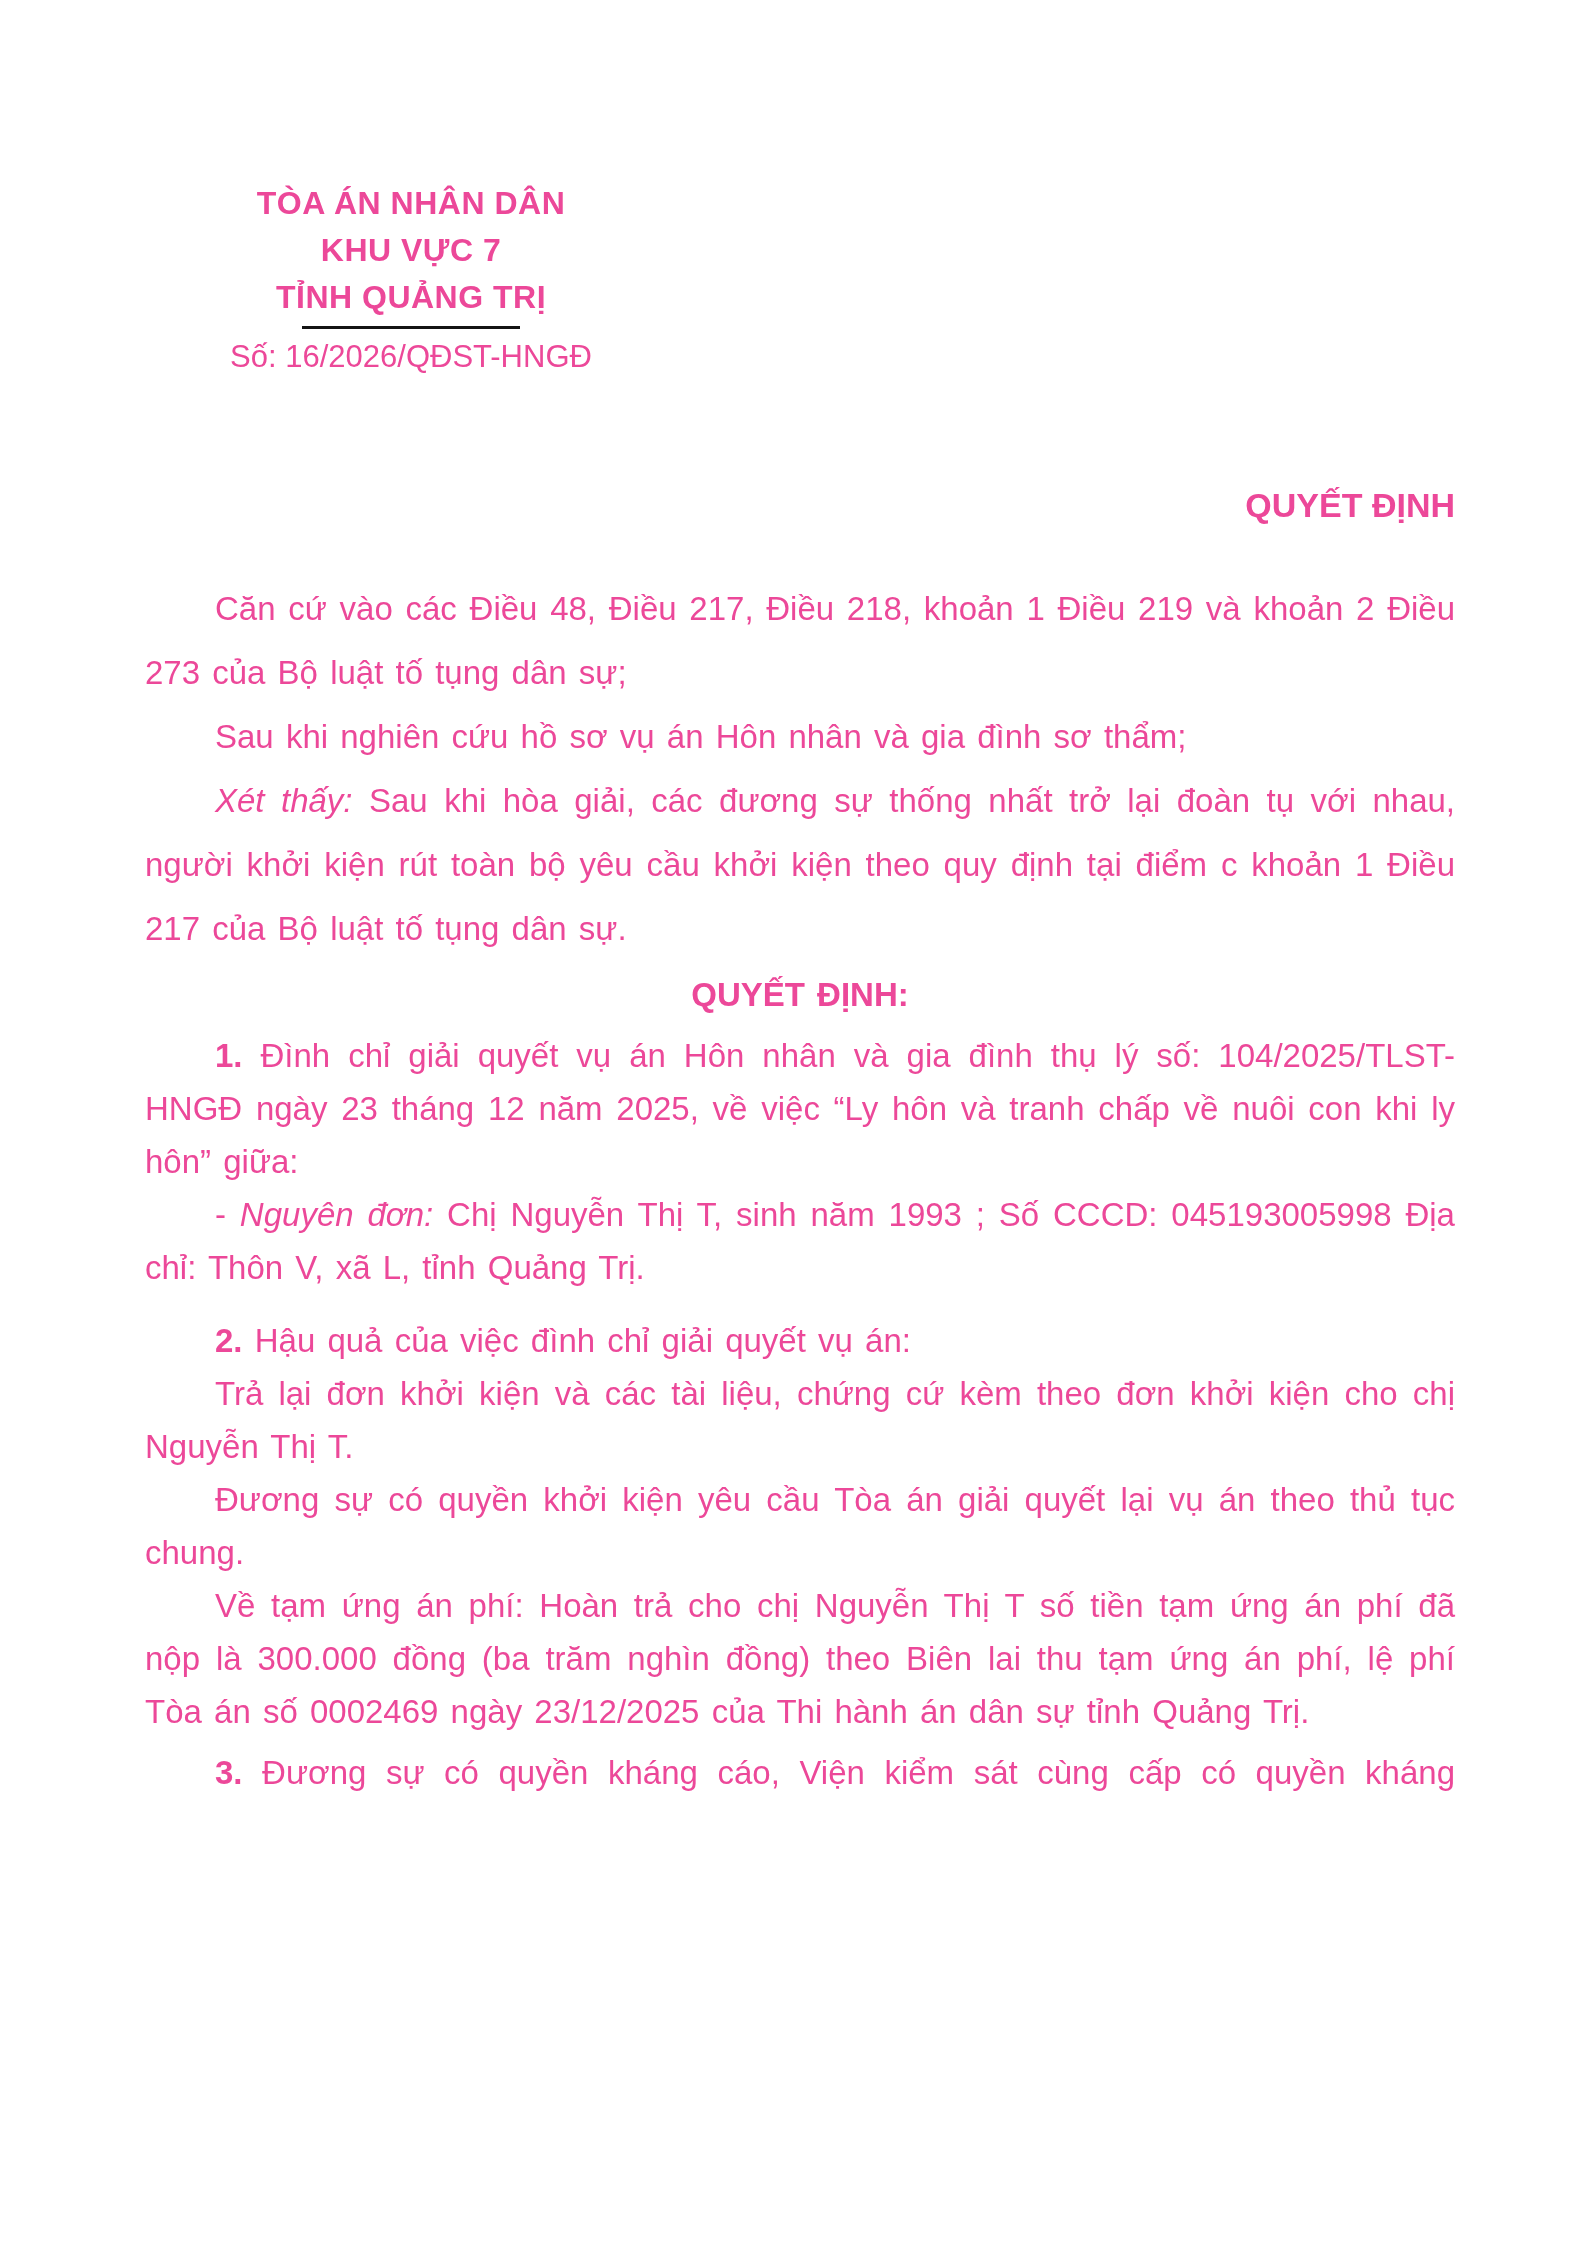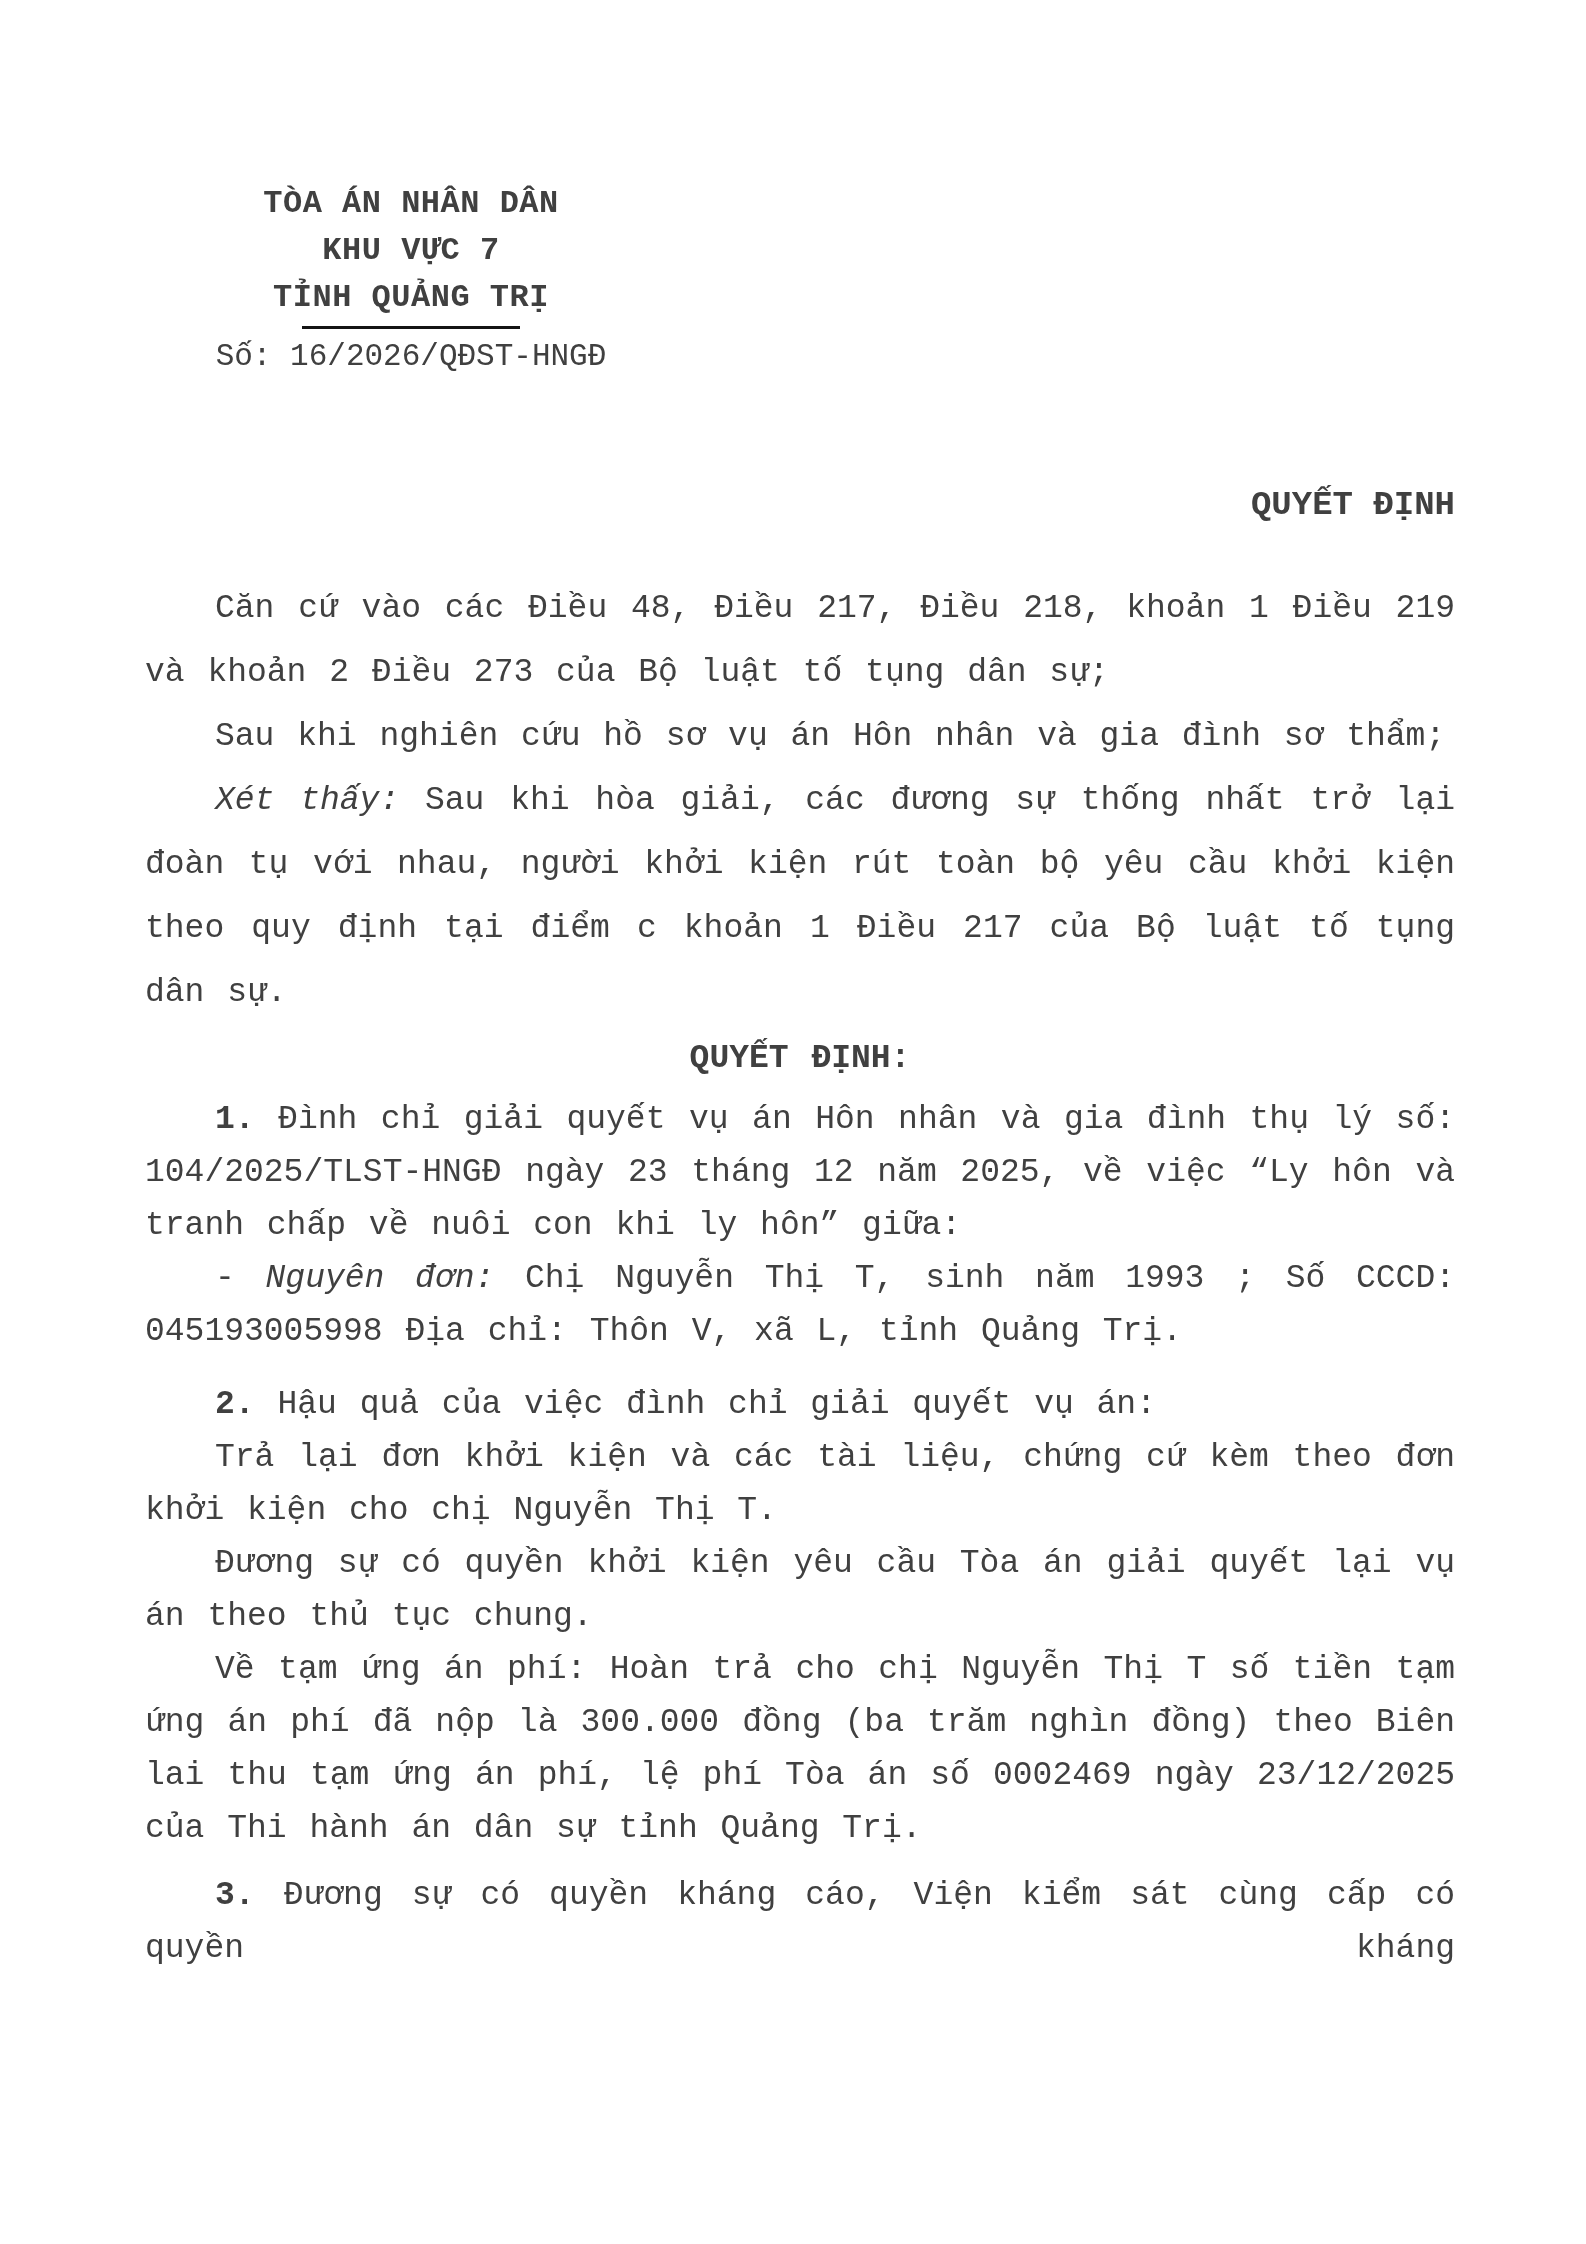--- a/index.html
+++ b/index.html
@@ -5,22 +5,22 @@
   html, body {
     margin: 0;
     padding: 0;
     background: #ffffff;
   }
   .page {
     position: relative;
     width: 1586px;
     height: 2244px;
     background: #ffffff;
-    color: #404040;
-    font-family: Liberation Mono, monospace;
+    color: #ec4899;
+    font-family: Liberation Sans, sans-serif;
     overflow: hidden;
   }
 
   
   .header {
     display: flex;
     padding-top: 180px;
   }
   .header-left {
     width: 478px;
@@ -96,21 +96,21 @@
   .para.norm { line-height: 53px; }
   .para.heading {
     text-align: center;
     text-indent: 0;
     font-weight: 700;
     line-height: 56px;
     margin-top: 6px;
     margin-bottom: 6px;
   }
   .para.gap-top { margin-top: 20px; }
-  .para.gap-top-sm { margin-top: 14px; }
+  .para.gap-top-sm { margin-top: 8px; }
   .para.last-justify { text-align-last: justify; }
   .b  { font-weight: 700; }
   .it { font-style: italic; }
 </style>
 </head>
 <body>
 
 <div class="page">
 
   <div class="header">

